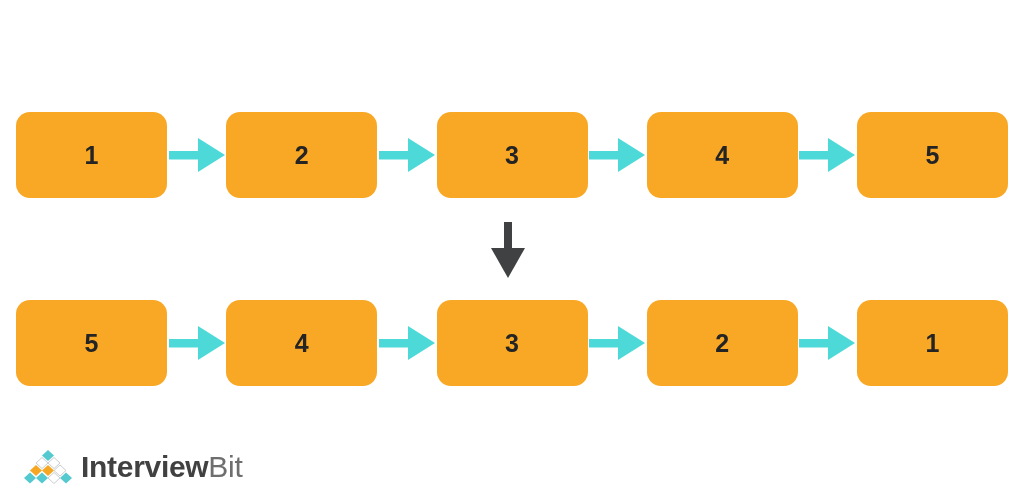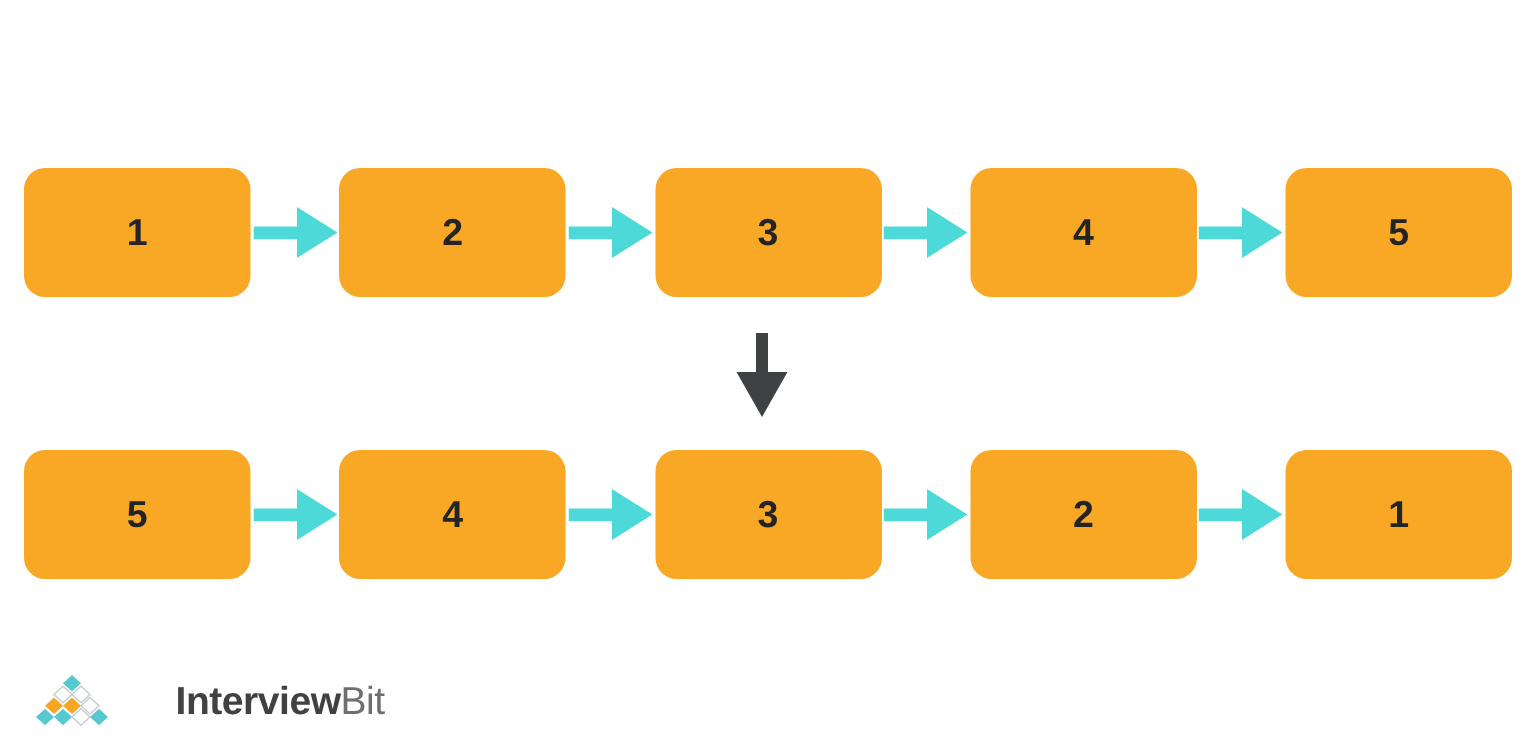--- a/index.html
+++ b/index.html
@@ -74,25 +74,24 @@
     top: 450px;
     display: flex;
     align-items: center;
     gap: 9px;
   }
   .logo-mark { display: block; }
   .d-teal   { fill: var(--logo-teal); }
   .d-orange { fill: var(--logo-orange); }
   .d-white  { fill: #ffffff; stroke: var(--logo-diamond-stroke); stroke-width: 1; }
   .brand {
-    font-size: 26px;
+    font-size: 30px;
     letter-spacing: -0.3px;
     line-height: 34px;
     white-space: nowrap;
-    margin-left: 36px;
   }
   .brand-primary   { font-weight: 700; color: var(--brand-primary-color); }
   .brand-secondary { font-weight: 300; color: var(--brand-secondary-color); }
 </style>
 </head>
 <body>
 
 <div class="canvas">
 
   <div class="list-row row-original">

